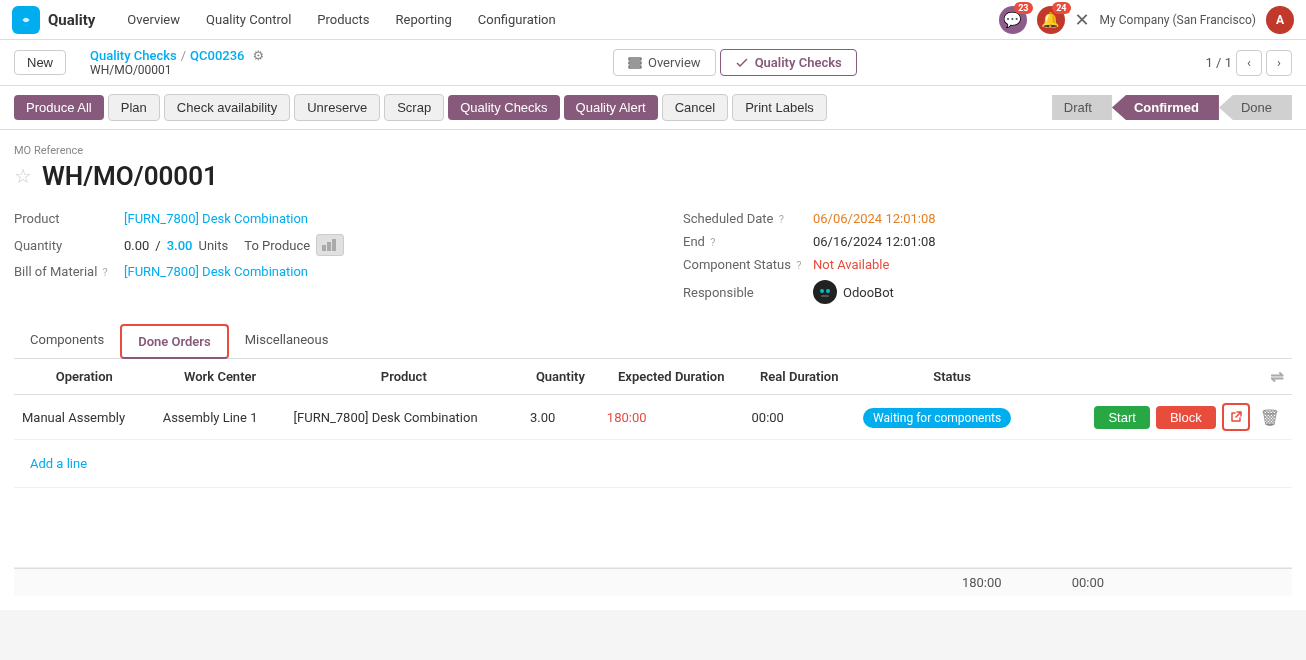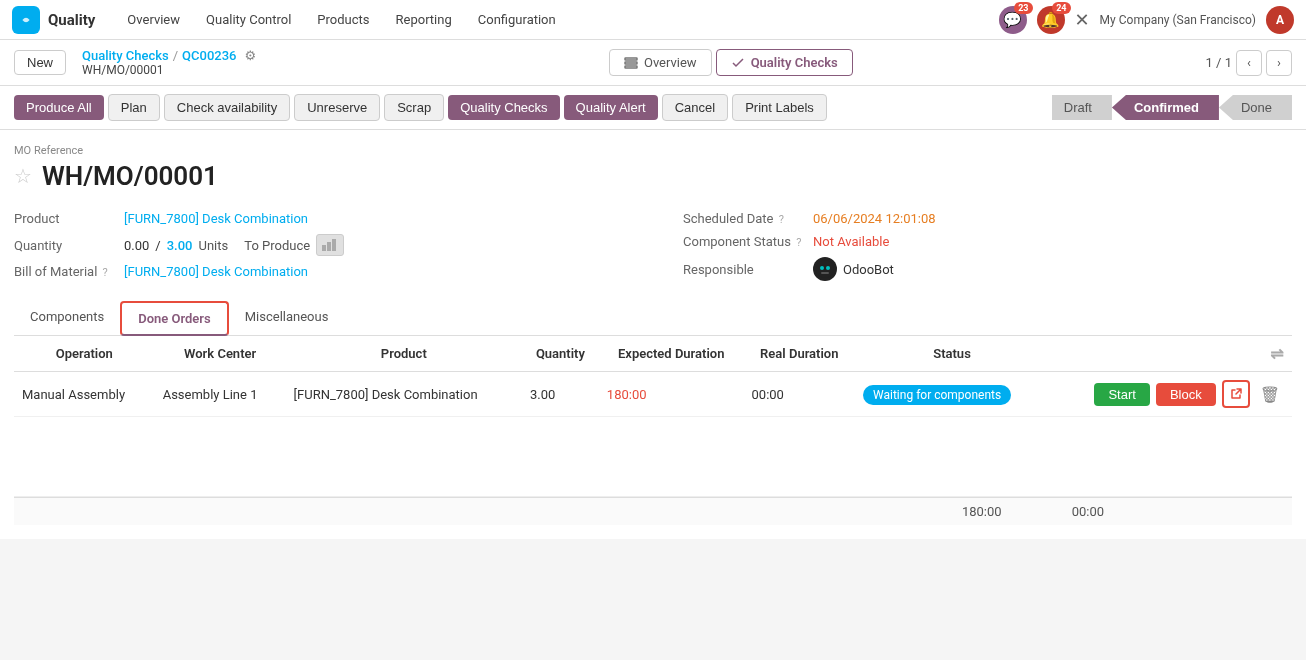--- a/index.html
+++ b/index.html
@@ -12,21 +12,21 @@
     .badge-btn { position: relative; cursor: pointer; display: flex; align-items: center; }
     .badge-icon { width: 28px; height: 28px; border-radius: 50%; background: #5c5c8a; display: flex; align-items: center; justify-content: center; color: white; font-size: 14px; }
     .badge-count { position: absolute; top: -4px; right: -6px; background: #e74c3c; color: white; font-size: 9px; font-weight: 700; border-radius: 8px; padding: 1px 4px; min-width: 16px; text-align: center; }
     .badge-icon.activity { background: #8e5c8a; }
     .badge-icon.message { background: #c0392b; }
     .company-label { font-size: 12px; color: #555; }
     .avatar { width: 28px; height: 28px; border-radius: 50%; background: #c0392b; display: flex; align-items: center; justify-content: center; color: white; font-size: 12px; font-weight: 700; cursor: pointer; }
 
     
     .breadcrumb-bar { display: flex; align-items: center; justify-content: space-between; background: #fff; border-bottom: 1px solid #ddd; padding: 6px 14px; height: 46px; }
-    .breadcrumb-left { display: flex; align-items: center; gap: 4px; }
+    .breadcrumb-left { display: flex; align-items: center; gap: 12px; }
     .btn-new { background: #fff; border: 1px solid #ccc; color: #333; padding: 4px 12px; border-radius: 4px; cursor: pointer; font-size: 13px; font-weight: 500; margin-right: 12px; }
     .breadcrumb-link { color: #00adef; cursor: pointer; font-weight: 500; }
     .breadcrumb-sep { color: #999; }
     .gear-icon { color: #888; cursor: pointer; margin-left: 4px; font-size: 13px; }
     .breadcrumb-sub { display: flex; flex-direction: column; }
     .breadcrumb-top { display: flex; align-items: center; gap: 4px; }
 
     
     .center-tabs { display: flex; align-items: center; gap: 4px; }
     .center-tab { display: flex; align-items: center; gap: 6px; padding: 5px 14px; border: 1px solid #ccc; border-radius: 4px; cursor: pointer; font-size: 13px; background: #fff; color: #555; }
@@ -232,20 +232,27 @@
         </div>
       </div>
 
       <div>
         <div class="form-row">
           <span class="form-label-sm">
             <span>Scheduled Date</span>
             <span class="help-icon">?</span>
           </span>
           <span class="form-value-orange">06/06/2024 12:01:08</span>
+        </div>
+        <div class="form-row">
+          <span class="form-label-sm">
+            <span>End</span>
+            <span class="help-icon">?</span>
+          </span>
+          <span class="form-value-plain">06/16/2024 12:01:08</span>
         </div>
         <div class="form-row">
           <span class="form-label-sm">
             <span>Component Status</span>
             <span class="help-icon">?</span>
           </span>
           <span class="form-value-red">Not Available</span>
         </div>
         <div class="form-row">
           <span class="form-label-sm">Responsible</span>
@@ -302,20 +309,25 @@
               <button class="btn-block">Block</button>
               <button class="btn-icon-external" style="display:flex; align-items:center; justify-content:center;">
                 <svg width="12" height="12" viewBox="0 0 12 12" fill="none" stroke="#e74c3c" stroke-width="1.5">
                     <path d="M5 2H2v8h8V7M7 1h4v4M11 1L6 6" stroke-linecap="round" stroke-linejoin="round"></path>
                   </svg>
               </button>
               <button class="btn-icon-delete">🗑</button>
             </div>
           </td>
         </tr>
+        <tr>
+          <td colspan="8">
+            <span class="add-line">Add a line</span>
+          </td>
+        </tr>
       </tbody>
     </table>
 
     <div style="height: 80px; border-bottom: 1px solid #eee;"></div>
 
     <div style="display:flex; padding:6px 8px; font-size:13px; color:#555; border-top:1px solid #ddd; background:#fafafa;">
       <div style="margin-left:auto; display:flex; gap:0;">
         <span style="margin-right:60px; padding-right:10px;">180:00</span>
         <span style="margin-right:180px;">00:00</span>
       </div>

